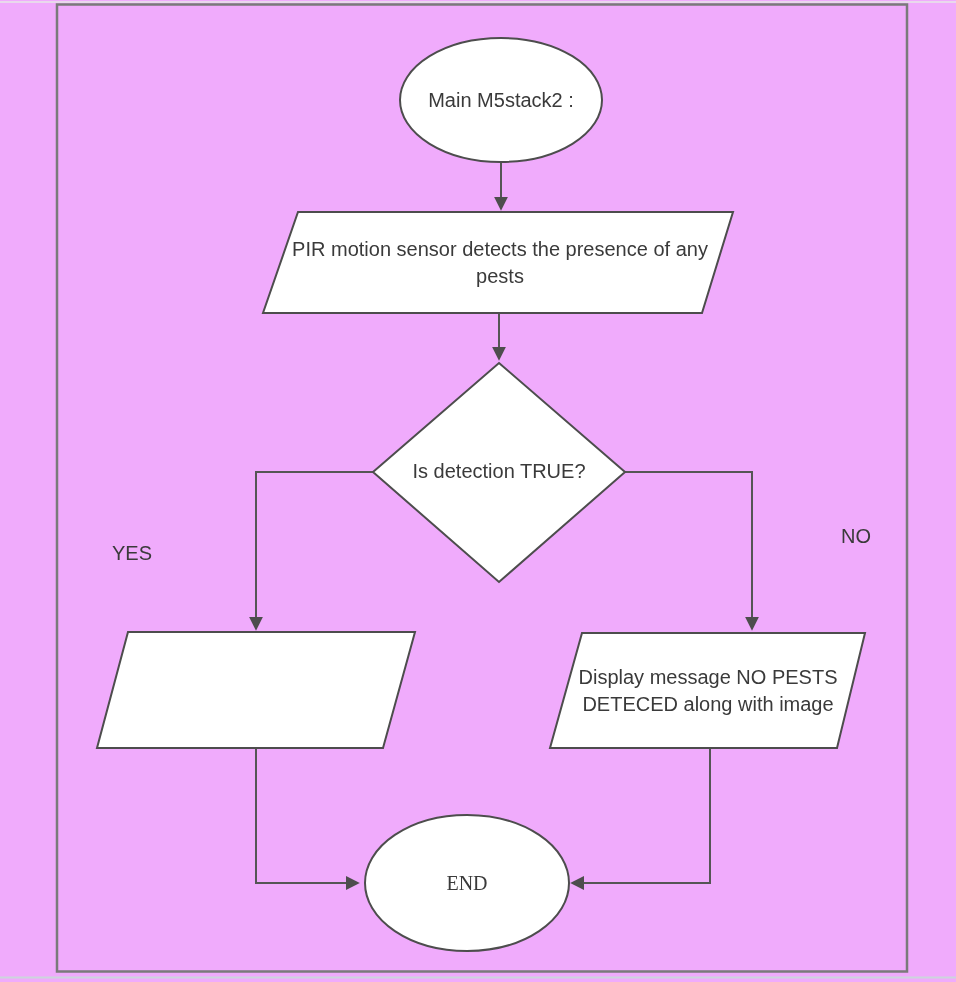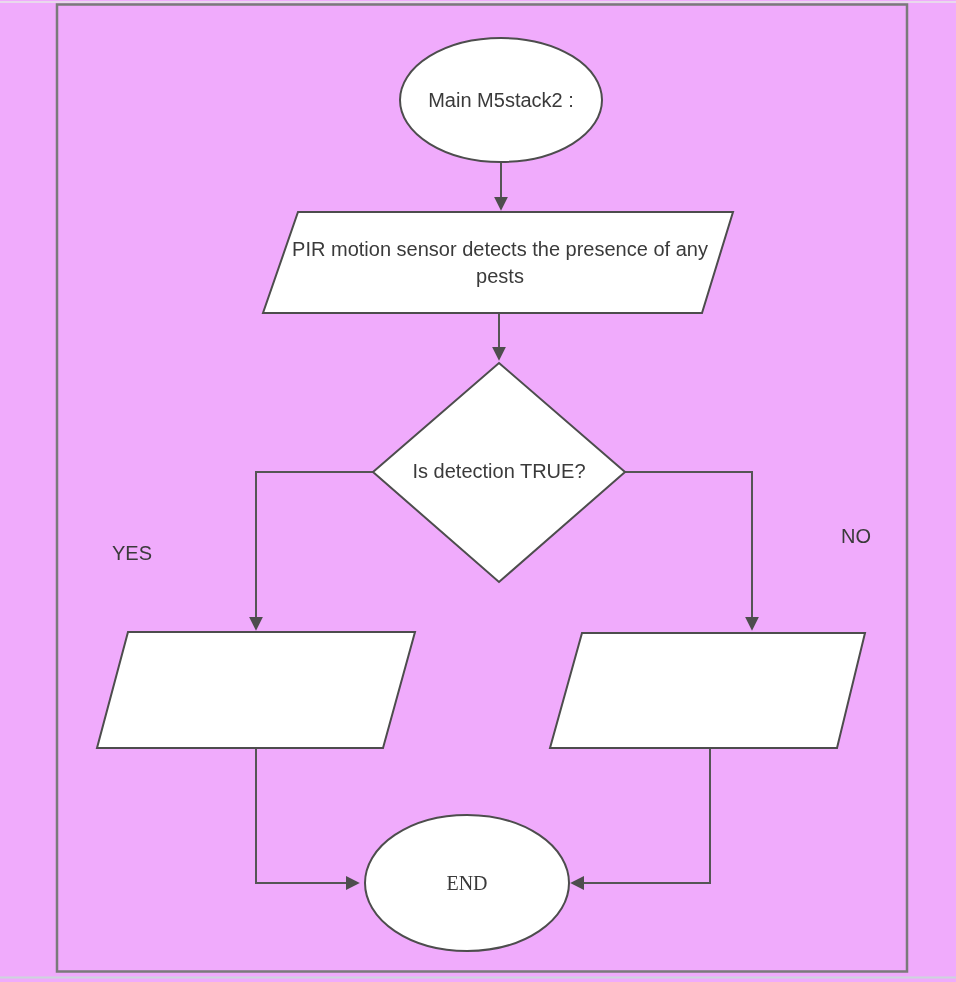--- a/index.html
+++ b/index.html
@@ -65,16 +65,17 @@
 
   <div class="label" style="left:270px; top:214px; width:460px; height:98px;">PIR motion sensor detects the presence of any pests</div>
 
   <div class="label" style="left:374px; top:425px; width:250px; height:92px;">Is detection TRUE?</div>
 
   <div class="label" style="left:92px; top:522px; width:80px; height:30px;margin-top:16px;">YES</div>
 
   <div class="label" style="left:816px; top:521px; width:80px; height:30px;">NO</div>
 
 
+  <div class="label" style="left:566px; top:635px; width:284px; height:111px;">Display message NO PESTS DETECED along with image</div>
 
   <div class="label" style="left:397px; top:857px; width:140px; height:52px;font-family:Liberation Serif, serif;">END</div>
 
 </div>
 
 </body></html>

